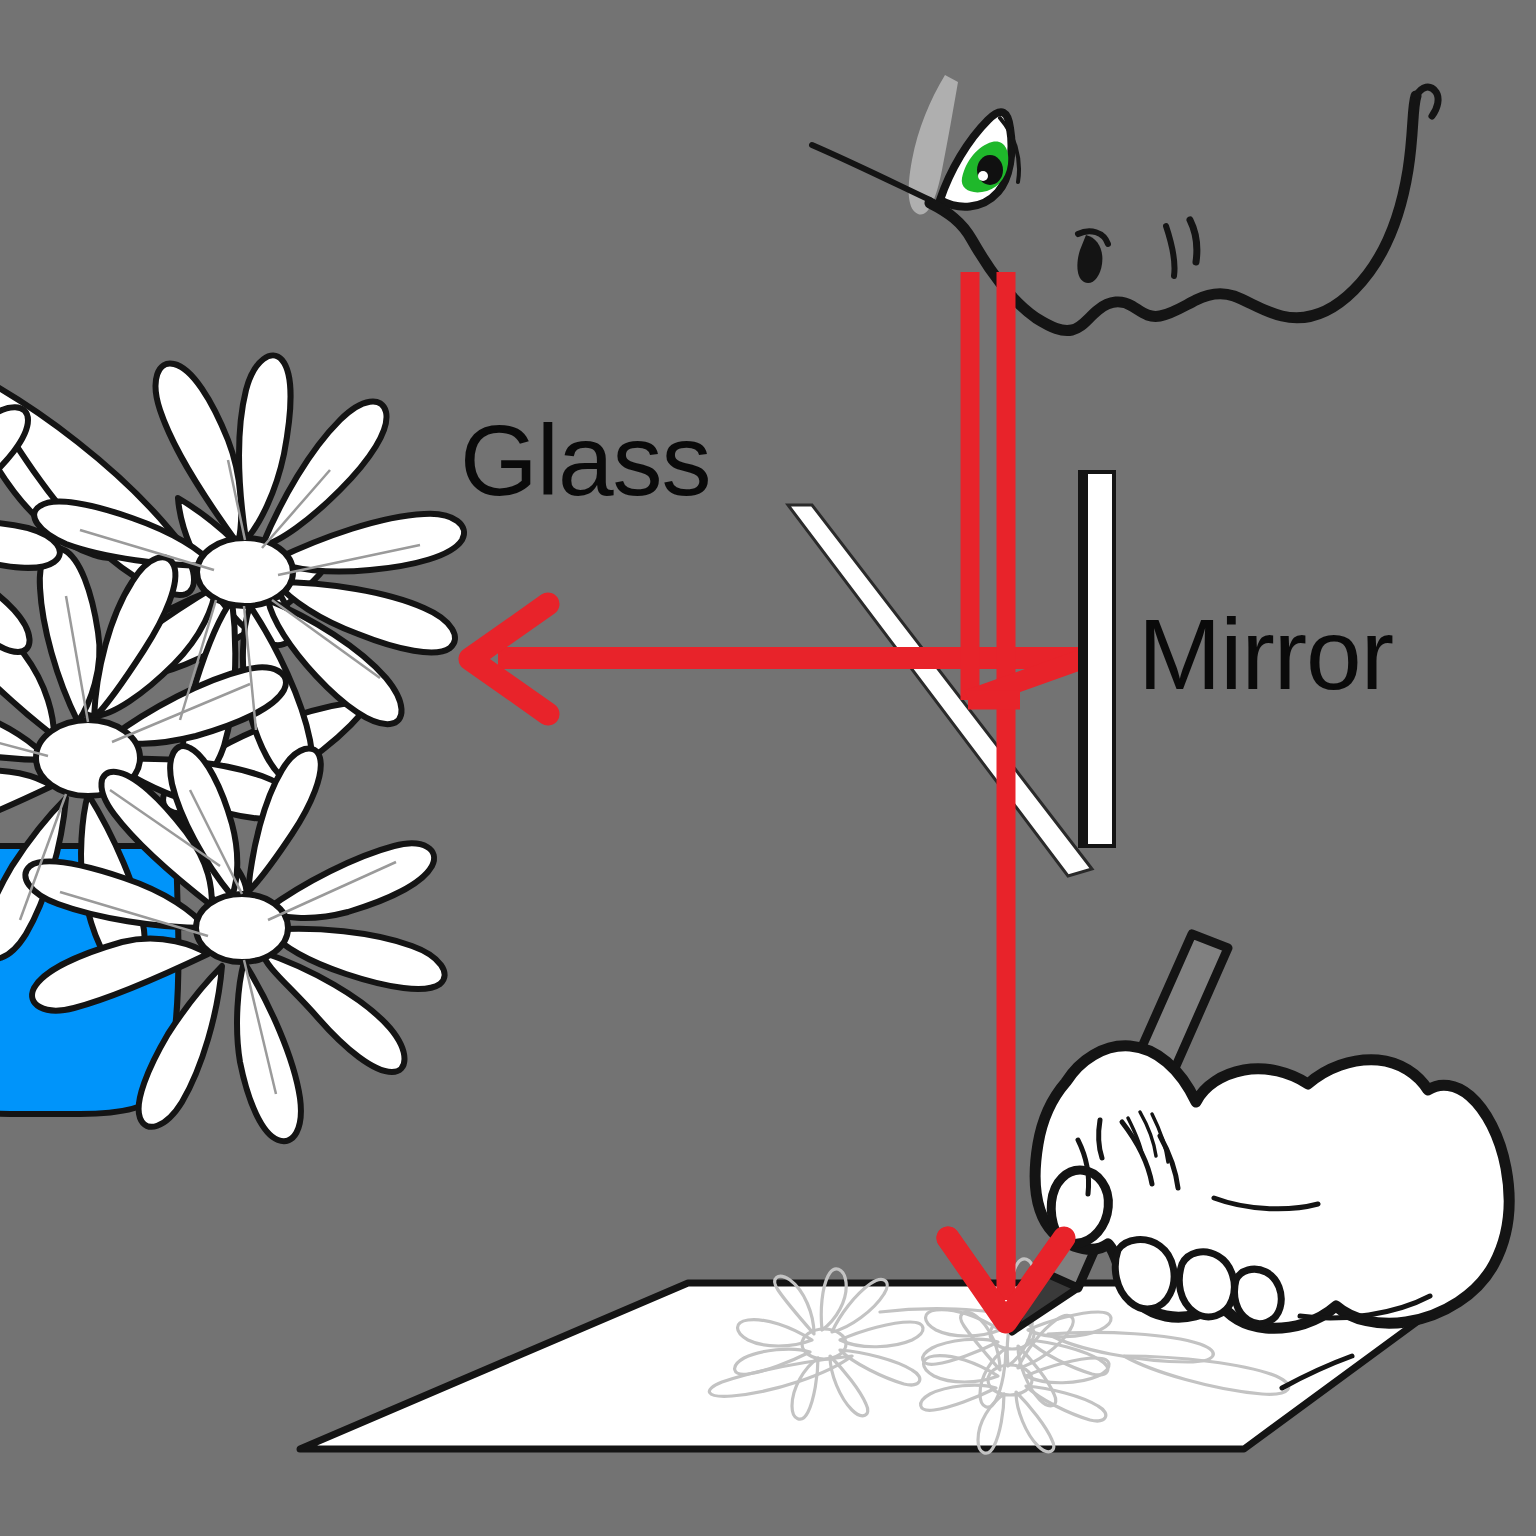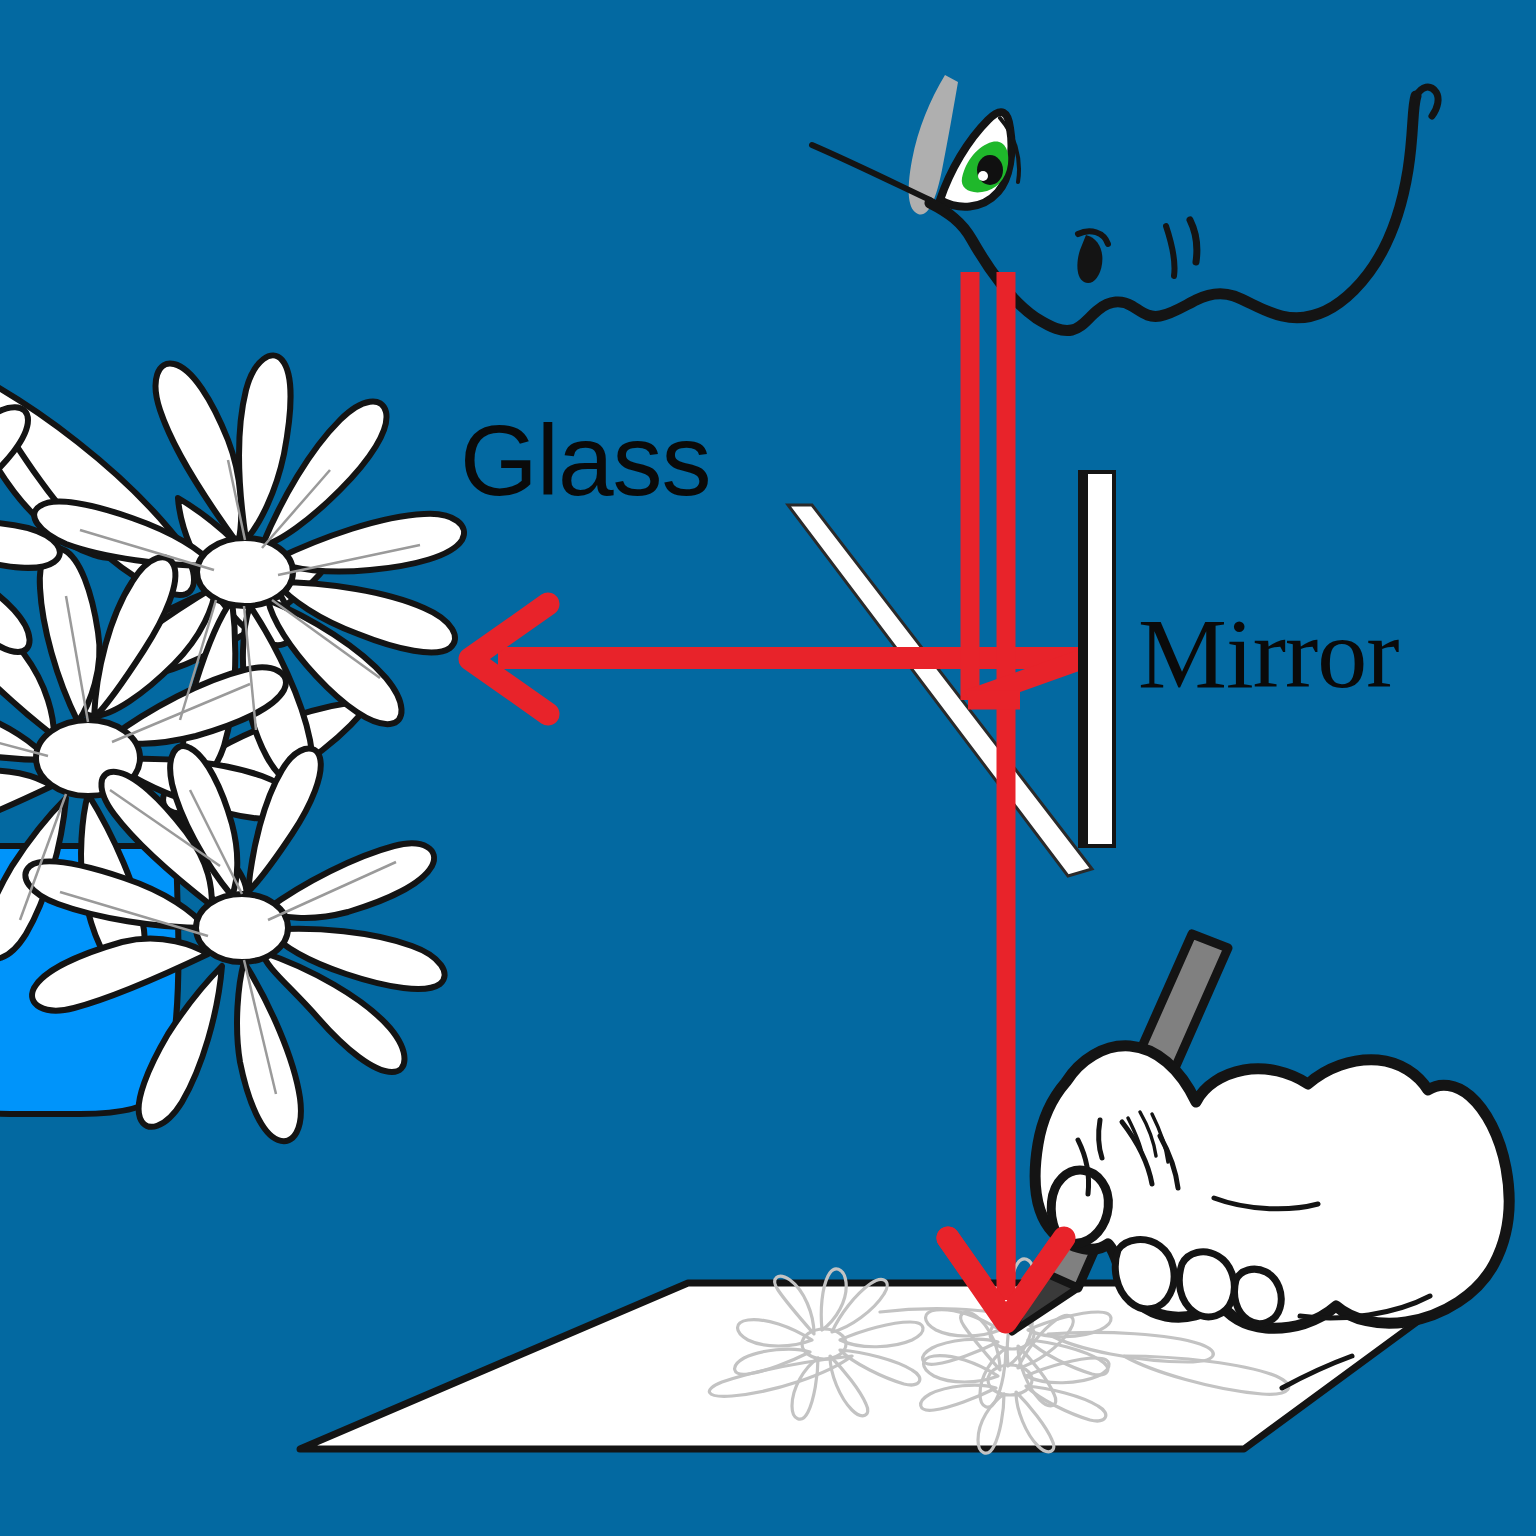--- a/index.html
+++ b/index.html
@@ -10,21 +10,21 @@
   body {
     width: 1536px;
     height: 1536px;
     overflow: hidden;
     font-family: "Liberation Sans", sans-serif;
   }
   #stage {
     position: relative;
     width: 1536px;
     height: 1536px;
-    background: #0369a1;
+    background: #737373;
   }
   #scene {
     position: absolute;
     left: 0;
     top: 0;
     width: 1536px;
     height: 1536px;
   }
   .label {
     position: absolute;
@@ -39,21 +39,20 @@
     left: 460px;
     top: 410px;
     font-size: 100px;
     letter-spacing: -1px;
   }
   #mirror-label {
     left: 1138px;
     top: 604px;
     font-size: 100px;
     letter-spacing: -1px;
-    font-family: Liberation Serif, serif;
   }
 </style>
 </head>
 <body>
 
 <div id="stage">
 
   <svg id="scene" viewBox="0 0 1536 1536">
 
     <g>

